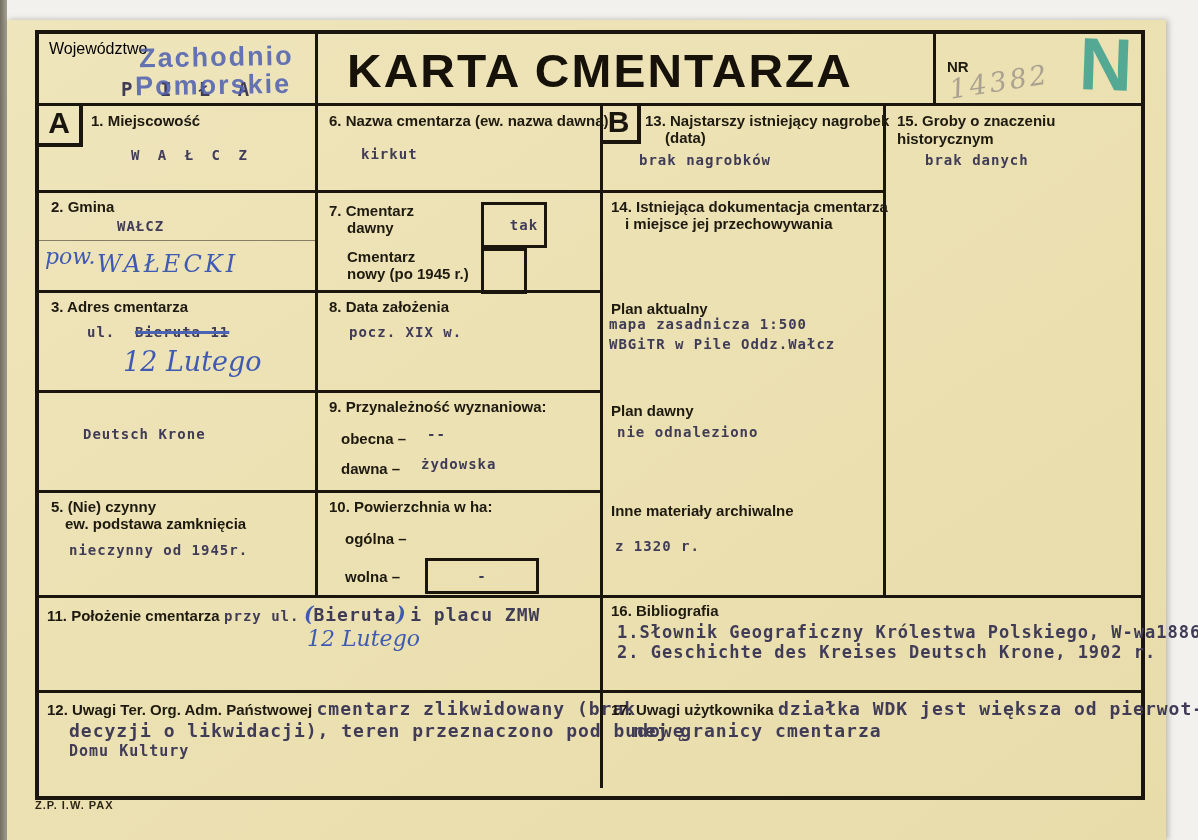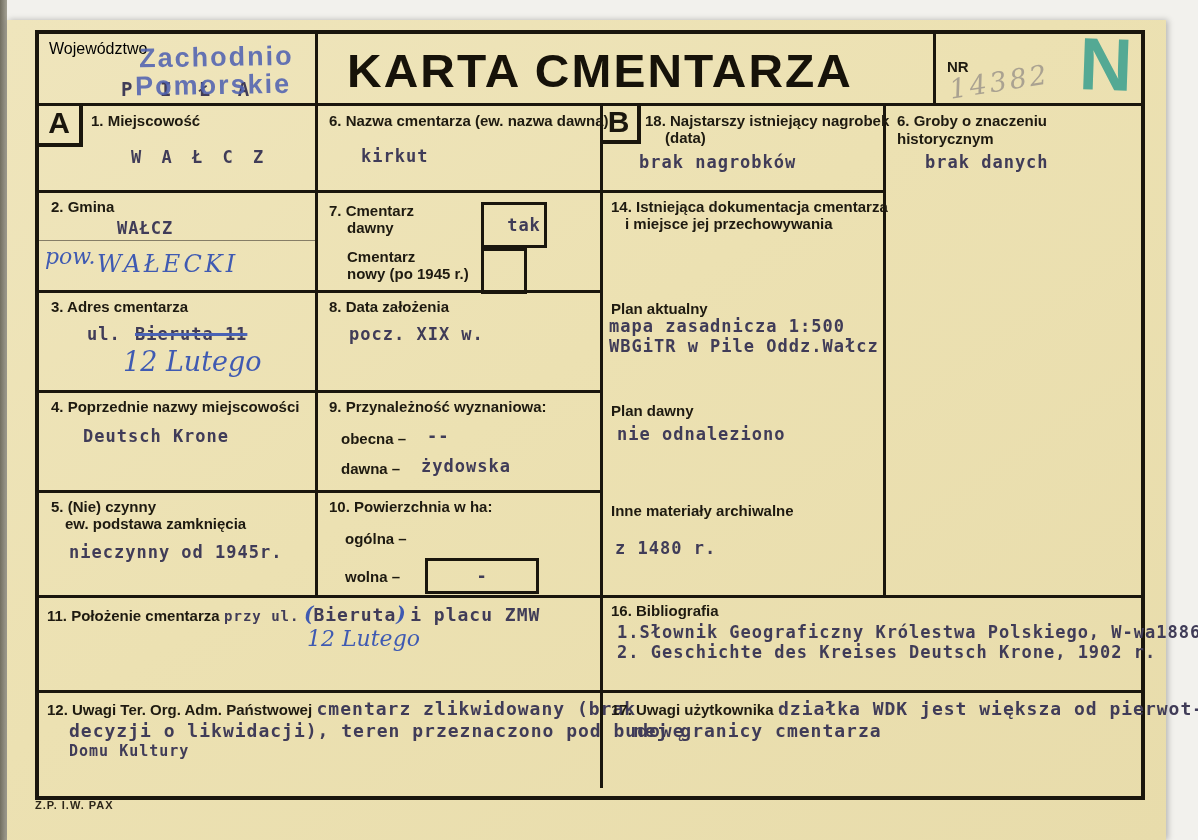--- a/index.html
+++ b/index.html
@@ -16,21 +16,21 @@
   .hline,.vline{position:absolute;background:#1a160d;}
   .hline{height:3px;}
   .vline{width:3px;}
   .thinline{position:absolute;background:#5a5244;height:1px;opacity:.7;}
   .cell{position:absolute;}
   .corner-box{position:absolute;border-right:4px solid #1a160d;border-bottom:4px solid #1a160d;
               display:flex;align-items:center;justify-content:center;
               font-weight:800;font-size:30px;color:#1a160d;}
   .lbl{font-weight:700;font-size:15px;color:#1e1a10;line-height:1.2;}
   .typed{font-family:"DejaVu Sans Mono",monospace;font-weight:700;
-         font-size:17px;color:#403c58;letter-spacing:1px;white-space:nowrap;}
+         font-size:14px;color:#403c58;letter-spacing:1px;white-space:nowrap;}
   .hand{font-family:"DejaVu Serif",serif;font-style:italic;color:#3f5ab2;white-space:nowrap;}
   .struck{text-decoration:line-through;text-decoration-color:#4a63b5;
           -webkit-text-decoration-color:#4a63b5;text-decoration-thickness:2.5px;}
   .title{font-weight:800;font-size:46px;letter-spacing:2px;color:#161209;
          white-space:nowrap;transform:scaleX(1.04);transform-origin:left;}
   .stamp{position:absolute;color:#5163b2;font-weight:600;font-size:27px;
          letter-spacing:2px;opacity:.88;white-space:nowrap;transform:rotate(-1deg);}
   .pencil{font-family:"DejaVu Serif",serif;font-style:italic;color:#aaa291;
           font-size:27px;letter-spacing:3px;transform:rotate(-9deg);}
   .marker-n{color:#3aa08f;font-weight:600;font-size:74px;opacity:.85;
@@ -83,21 +83,20 @@
       <div class="cell lbl" style="left:12px;top:164px;">2. Gmina</div>
       <div class="cell typed" style="left:78px;top:184px;">WAŁCZ</div>
       <div class="cell hand" style="left:6px;top:210px;font-size:22px;">pow.</div>
       <div class="cell hand" style="left:58px;top:216px;font-size:24px;letter-spacing:3px;">WAŁECKI</div>
 
       <div class="cell lbl" style="left:12px;top:264px;">3. Adres cmentarza</div>
       <span class="cell typed" style="left:48px;top:290px;">ul.</span>
       <span class="cell typed struck" style="left:96px;top:290px;">Bieruta 11</span>
       <div class="cell hand" style="left:84px;top:312px;font-size:27px;">12 Lutego</div>
 
-      <div class="cell lbl" style="left:12px;top:364px;">4. Poprzednie nazwy miejscowości</div>
       <div class="cell typed" style="left:44px;top:392px;">Deutsch Krone</div>
 
       <div class="cell lbl" style="left:12px;top:464px;">5. (Nie) czynny</div>
       <div class="cell lbl" style="left:26px;top:481px;">ew. podstawa zamknięcia</div>
       <div class="cell typed" style="left:30px;top:508px;">nieczynny od 1945r.</div>
 
       <div class="cell lbl" style="left:290px;top:78px;">6. Nazwa cmentarza (ew. nazwa dawna)</div>
       <div class="cell typed" style="left:322px;top:112px;">kirkut</div>
 
       <div class="cell lbl" style="left:290px;top:168px;">7. Cmentarz</div>
@@ -120,35 +119,35 @@
       <div class="cell lbl" style="left:302px;top:426px;">dawna –</div>
       <div class="cell typed" style="left:382px;top:422px;">żydowska</div>
 
       <div class="cell lbl" style="left:290px;top:464px;">10. Powierzchnia w ha:</div>
       <div class="cell lbl" style="left:306px;top:496px;">ogólna –</div>
       <div class="cell lbl" style="left:306px;top:534px;">wolna –</div>
       <div class="valbox" style="left:386px;top:524px;">
         <span class="typed">-</span>
       </div>
 
-      <div class="cell lbl" style="left:606px;top:78px;">18. Najstarszy istniejący nagrobek</div>
+      <div class="cell lbl" style="left:606px;top:78px;">13. Najstarszy istniejący nagrobek</div>
       <div class="cell lbl" style="left:626px;top:95px;">(data)</div>
       <div class="cell typed" style="left:600px;top:118px;">brak nagrobków</div>
 
       <div class="cell lbl" style="left:572px;top:164px;">14. Istniejąca dokumentacja cmentarza</div>
       <div class="cell lbl" style="left:586px;top:181px;">i miejsce jej przechowywania</div>
       <div class="cell lbl" style="left:572px;top:266px;">Plan aktualny</div>
       <div class="cell typed" style="left:570px;top:282px;">mapa zasadnicza 1:500</div>
       <div class="cell typed" style="left:570px;top:302px;">WBGiTR w Pile Oddz.Wałcz</div>
       <div class="cell lbl" style="left:572px;top:368px;">Plan dawny</div>
       <div class="cell typed" style="left:578px;top:390px;">nie odnaleziono</div>
       <div class="cell lbl" style="left:572px;top:468px;">Inne materiały archiwalne</div>
-      <div class="cell typed" style="left:576px;top:504px;">z 1480 r.</div>
+      <div class="cell typed" style="left:576px;top:504px;">z 1320 r.</div>
 
-      <div class="cell lbl" style="left:858px;top:78px;">6. Groby o znaczeniu historycznym</div>
+      <div class="cell lbl" style="left:858px;top:78px;">15. Groby o znaczeniu historycznym</div>
       <div class="cell typed" style="left:886px;top:118px;">brak danych</div>
 
       <div class="cell" style="left:8px;top:568px;white-space:nowrap;">
         <span class="lbl">11. Położenie cmentarza</span>
         <span class="typed" style="font-size:14px;">przy ul.</span>
         <span class="hand" style="font-size:20px;font-weight:700;">(</span><span class="typed" style="font-size:18px;">Bieruta</span><span class="hand" style="font-size:20px;font-weight:700;">)</span>
         <span class="typed" style="font-size:18px;">i placu ZMW</span>
       </div>
       <div class="cell hand" style="left:268px;top:592px;font-size:22px;">12 Lutego</div>
 

